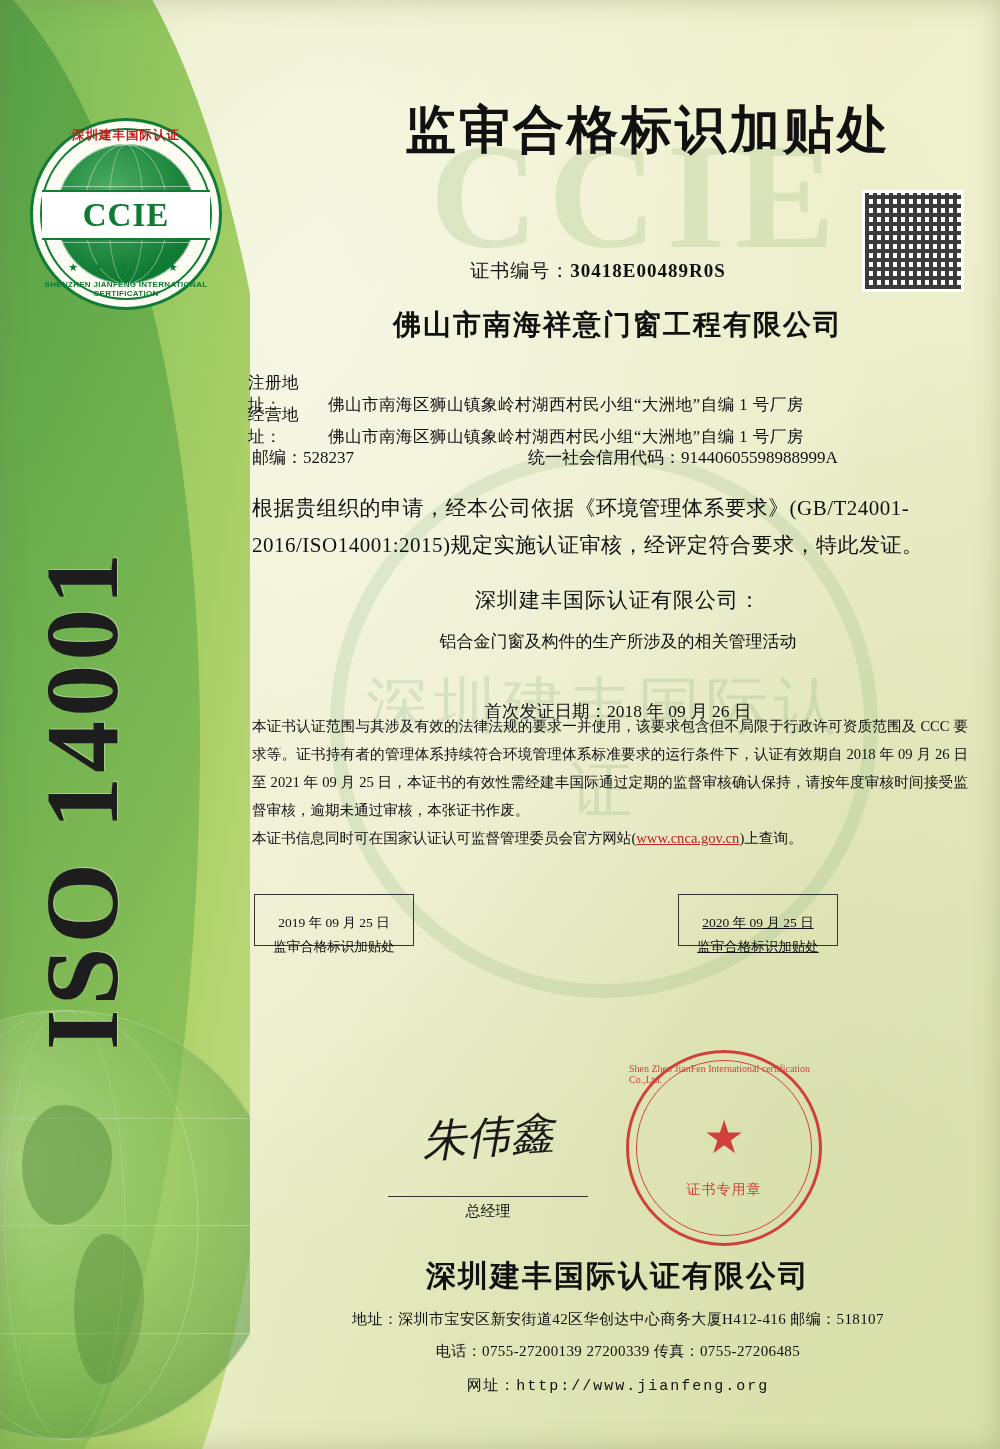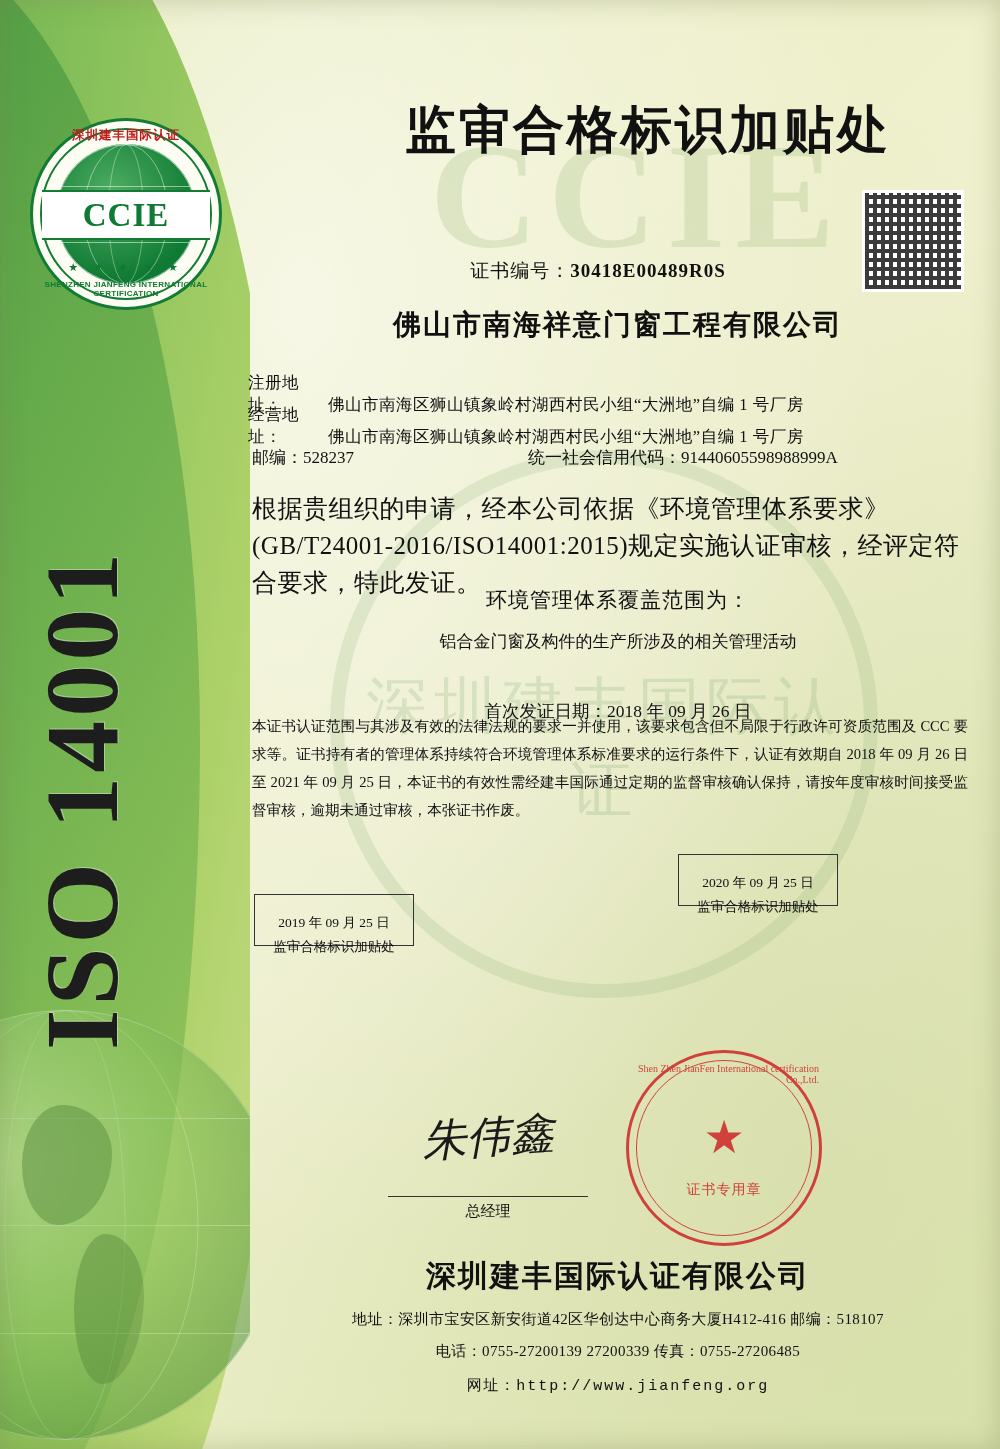--- a/index.html
+++ b/index.html
@@ -266,21 +266,21 @@
     top: 446px; left: 0; width: 740px;
     font-size: 17px;
     font-family: "Liberation Serif", serif;
     color: #111;
   }
   #postline .p1 { position: absolute; left: 4px; }
   #postline .p2 { position: absolute; left: 280px; }
   #para {
     top: 490px; left: 4px; width: 710px;
     font-family: "Liberation Serif", serif;
-    font-size: 25px;
+    font-size: 21px;
     line-height: 37px;
     color: #111;
     letter-spacing: .5px;
   }
   #scope-title {
     top: 586px; left: 0; width: 740px;
     text-align: center;
     font-family: "Liberation Serif", serif;
     font-size: 21px;
     color: #111;
@@ -317,21 +317,21 @@
     border: 1px solid #333;
     text-align: center;
     font-family: "Liberation Serif", serif;
     font-size: 13.5px;
     color: #111;
     line-height: 24px;
     padding-top: 16px;
     box-sizing: border-box;
   }
   #stamp1 { left: 6px; top: 894px; }
-  #stamp2 { left: 430px; top: 854px; }
+  #stamp2 { left: 430px; top: 894px; text-decoration: underline; }
   
   #seal {
     position: absolute;
     left: 378px;
     top: 1050px;
     width: 190px;
     height: 190px;
     border-radius: 50%;
     border: 3px solid #cf2b2b;
     color: #cf2b2b;
@@ -355,21 +355,21 @@
     left: 0; right: 0;
     bottom: 44px;
     text-align: center;
     font-family: "Liberation Serif", serif;
     font-size: 14px;
     letter-spacing: 1px;
   }
   #seal .arc {
     position: absolute;
     left: 0; right: 0; top: 10px;
-    text-align: right;
+    text-align: left;
     font-size: 10px;
     font-family: "Liberation Serif", serif;
   }
   
   #signature {
     position: absolute;
     left: 110px;
     top: 1108px;
     width: 260px;
     text-align: center;
@@ -494,26 +494,29 @@
       <span class="p1">
         <span>邮编：</span><span>528237</span>
       </span>
       <span class="p2">
         <span>统一社会信用代码：</span><span>91440605598988999A</span>
       </span>
     </div>
 
     <div class="row" id="para">根据贵组织的申请，经本公司依据《环境管理体系要求》(GB/T24001-2016/ISO14001:2015)规定实施认证审核，经评定符合要求，特此发证。</div>
 
-    <div class="row" id="scope-title">环境管理体系覆盖范围为：</div>
+    <div class="row" id="scope-title">深圳建丰国际认证有限公司：</div>
     <div class="row" id="scope-body">铝合金门窗及构件的生产所涉及的相关管理活动</div>
     <div class="row" id="firstissue">首次发证日期：2018 年 09 月 26 日</div>
 
     <div class="row" id="fineprint">
       <div>本证书认证范围与其涉及有效的法律法规的要求一并使用，该要求包含但不局限于行政许可资质范围及 CCC 要求等。证书持有者的管理体系持续符合环境管理体系标准要求的运行条件下，认证有效期自 2018 年 09 月 26 日至 2021 年 09 月 25 日，本证书的有效性需经建丰国际通过定期的监督审核确认保持，请按年度审核时间接受监督审核，逾期未通过审核，本张证书作废。</div>
+      <div>
+        <span>本证书信息同时可在国家认证认可监督管理委员会官方网站(</span><a href="#">www.cnca.gov.cn</a><span>)上查询。</span>
+      </div>
     </div>
 
     <div class="stampbox" id="stamp1">
       <div>2019 年 09 月 25 日</div>
       <div>监审合格标识加贴处</div>
     </div>
     <div class="stampbox" id="stamp2">
       <div>2020 年 09 月 25 日</div>
       <div>监审合格标识加贴处</div>
     </div>

